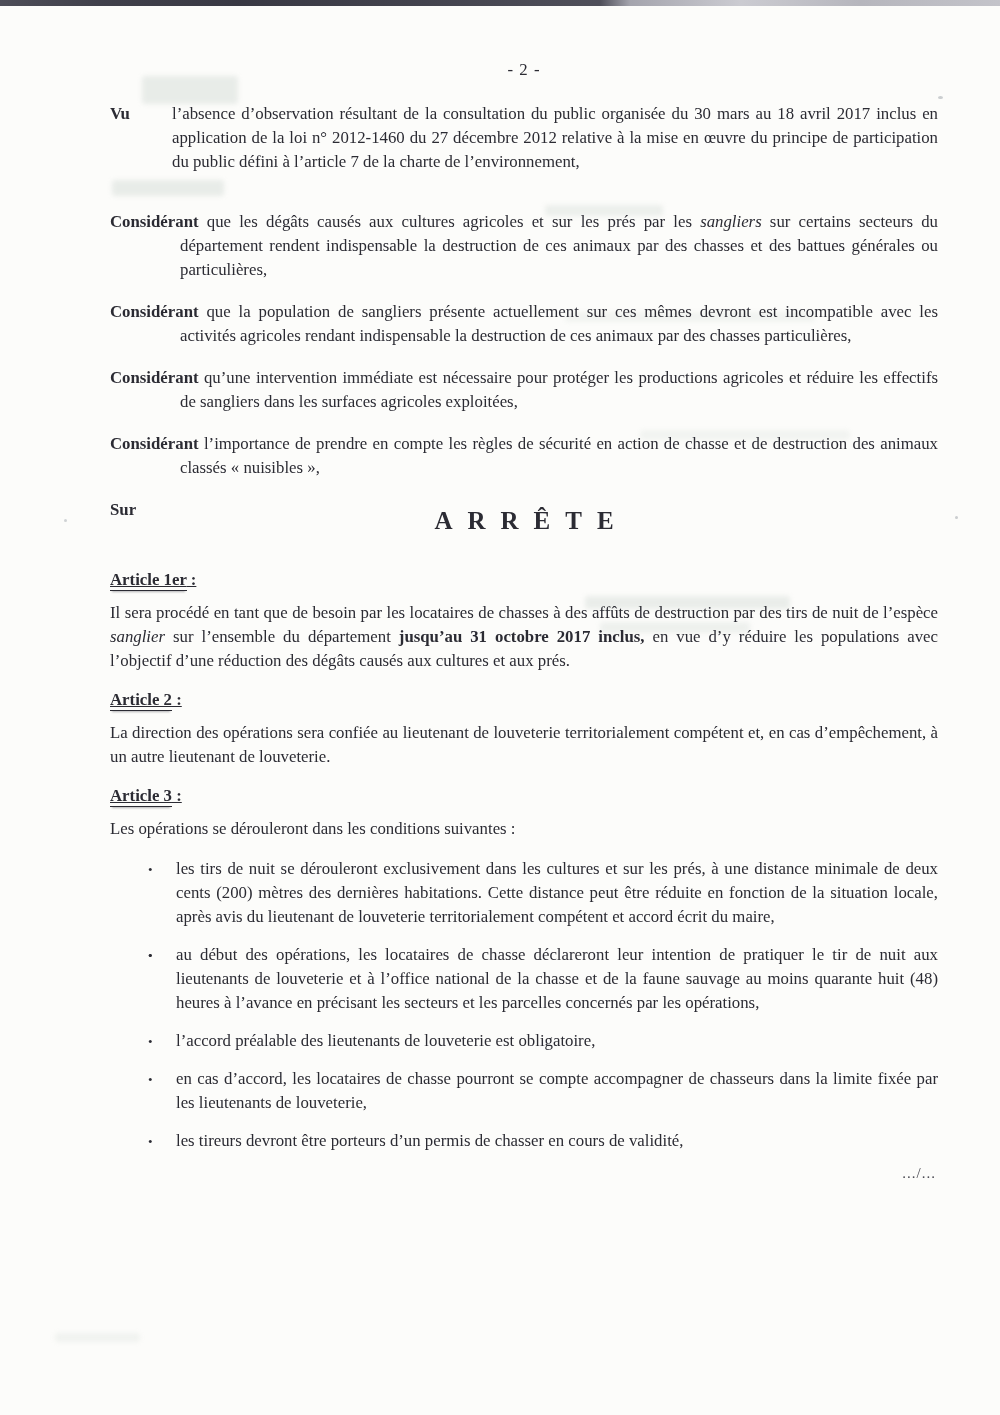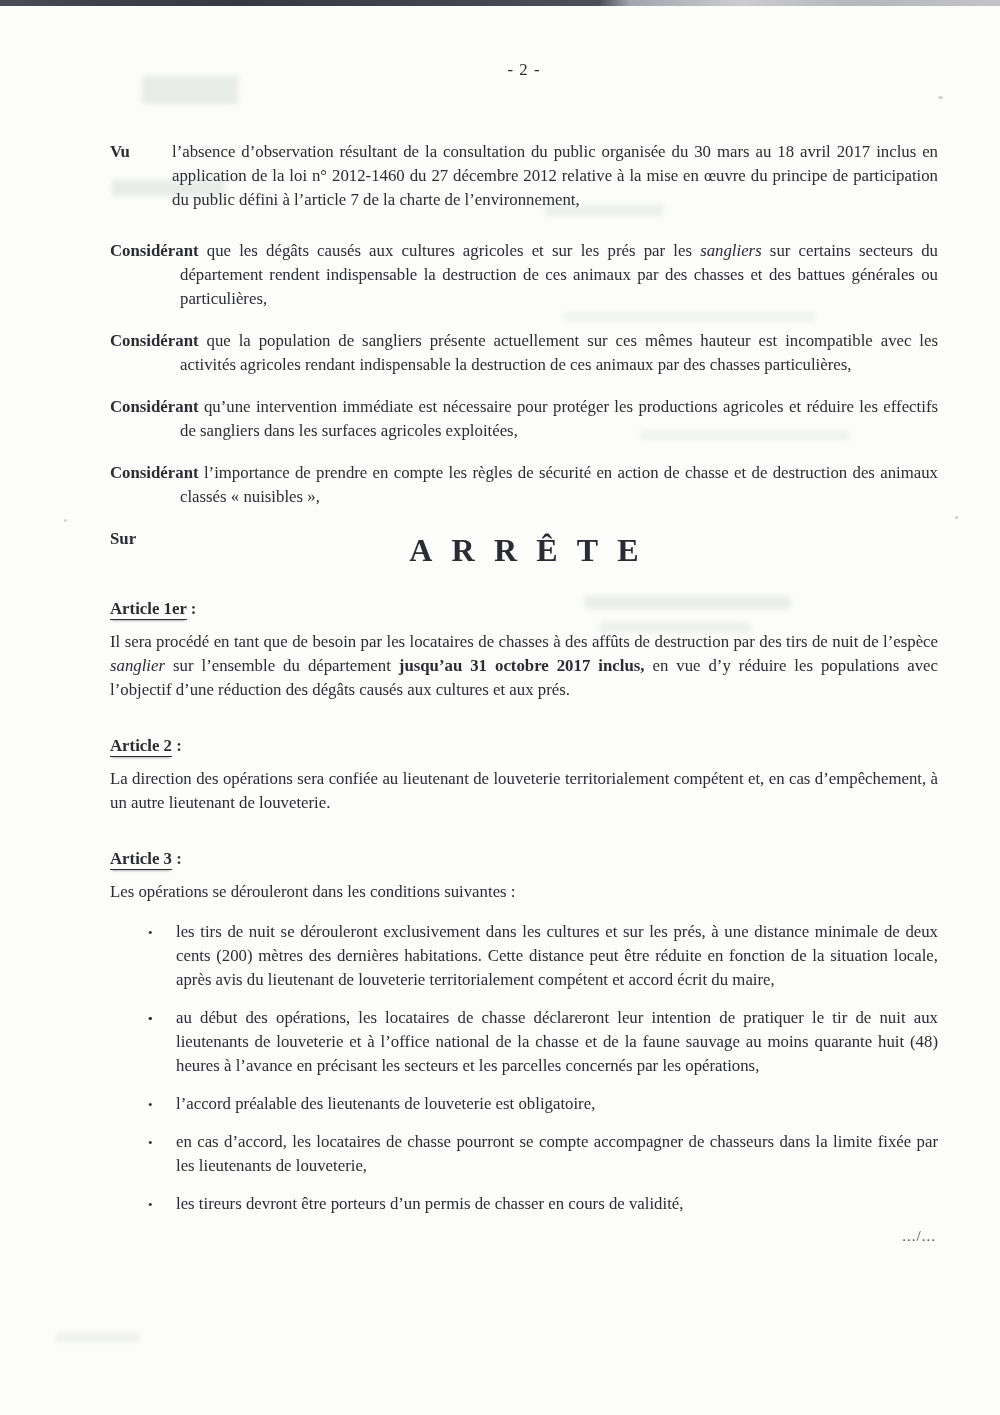--- a/index.html
+++ b/index.html
@@ -24,36 +24,36 @@
       #3a3a46 0%, #2b2b37 10%, #23232f 24%, #2e2e3a 42%, #3c3c48 60%,
       #9a9aa4 63%, #c6c6cd 74%, #aeaeb6 86%, #bdbdc4 100%);
     opacity: .9;
   }
   .content {
     position: absolute; left: 110px; top: 0; width: 828px;
   }
   .pagenum { margin-top: 58px; text-align: center; letter-spacing: 1px; }
 
   .preamble-item { margin-top: 18px; text-align: justify; }
-  .preamble-item.first-gap { margin-top: 58px; font-family: Liberation Serif, serif; }
-  .preamble-item.big-gap { margin-top: 27px; }
+  .preamble-item.first-gap { margin-top: 20px; font-family: Liberation Serif, serif; }
+  .preamble-item.big-gap { margin-top: 36px; }
   .tab-item { position: relative; padding-left: 62px; }
   .tab-label { position: absolute; left: 0; top: 0; font-weight: bold; }
   .hang-item { padding-left: 70px; text-indent: -70px; }
   .hang-label { font-weight: bold; }
 
   .decree {
     margin-top: 24px; text-align: center; font-weight: bold;
-    font-size: 32px; line-height: 34px;
+    font-size: 25px; line-height: 34px;
     letter-spacing: 0.6em; text-indent: 0.6em;
   }
 
-  .article { margin-top: 32px; }
+  .article { margin-top: 15px; }
   .article.first-article { margin-top: 30px; }
-  .article-title { font-weight: bold; }
+  .article-title { font-weight: bold; text-decoration: underline; }
   .article-title .t {
     border-bottom: 1.6px solid #2b2b33;
     box-shadow: 0 3px 2px -2px rgba(43,43,51,.35);
     padding-bottom: 1px;
   }
   .article-para { margin-top: 9px; text-align: justify; }
 
   .bullets { margin-top: 2px; }
   .bullet-item { position: relative; padding-left: 66px; margin-top: 14px; text-align: justify; }
   .bullet-item.first-bullet { margin-top: 16px; }
@@ -99,21 +99,21 @@
   <div class="speck s1"></div>
   <div class="speck s2"></div>
   <div class="speck s3"></div>
 
   <div class="content">
     <div class="pagenum">- 2 -</div>
 
     <div id="preamble">
         <div class="preamble-item tab-item first-gap"><span class="tab-label">Vu</span><span class="seg">l’absence d’observation résultant de la consultation du public organisée du 30 mars au 18 avril 2017 inclus en application de la loi n° 2012-1460 du 27 décembre 2012 relative à la mise en œuvre du principe de participation du public défini à l’article 7 de la charte de l’environnement,</span></div>
         <div class="preamble-item hang-item big-gap"><span class="hang-label">Considérant</span> <span class="seg">que les dégâts causés aux cultures agricoles et sur les prés par les </span><span class="seg" style="font-style: italic;">sangliers</span><span class="seg"> sur certains secteurs du département rendent indispensable la destruction de ces animaux par des chasses et des battues générales ou particulières,</span></div>
-        <div class="preamble-item hang-item"><span class="hang-label">Considérant</span> <span class="seg">que la population de sangliers présente actuellement sur ces mêmes hauteur est incompatible avec les activités agricoles rendant indispensable la destruction de ces animaux par des chasses particulières,</span></div>
+        <div class="preamble-item hang-item"><span class="hang-label">Considérant</span> <span class="seg">que la population de sangliers présente actuellement sur ces mêmes devront est incompatible avec les activités agricoles rendant indispensable la destruction de ces animaux par des chasses particulières,</span></div>
         <div class="preamble-item hang-item"><span class="hang-label">Considérant</span> <span class="seg">qu’une intervention immédiate est nécessaire pour protéger les productions agricoles et réduire les effectifs de sangliers dans les surfaces agricoles exploitées,</span></div>
         <div class="preamble-item hang-item"><span class="hang-label">Considérant</span> <span class="seg">l’importance de prendre en compte les règles de sécurité en action de chasse et de destruction des animaux classés « nuisibles »,</span></div>
         <div class="preamble-item tab-item"><span class="tab-label">Sur</span></div>
       </div>
 
     <div class="decree">ARRÊTE</div>
 
     <div id="articles">
         <div class="article first-article">
           <div class="article-title"><span class="t">Article 1er</span><span class="c"> :</span></div>

